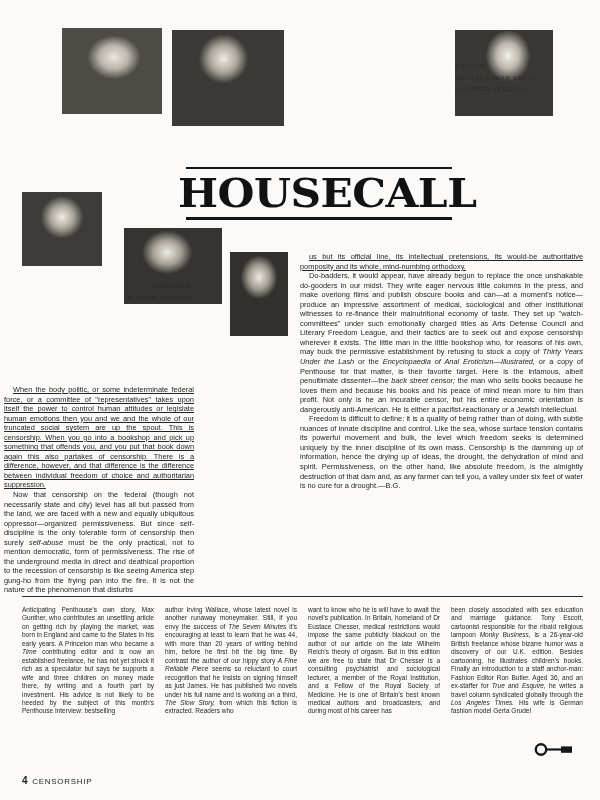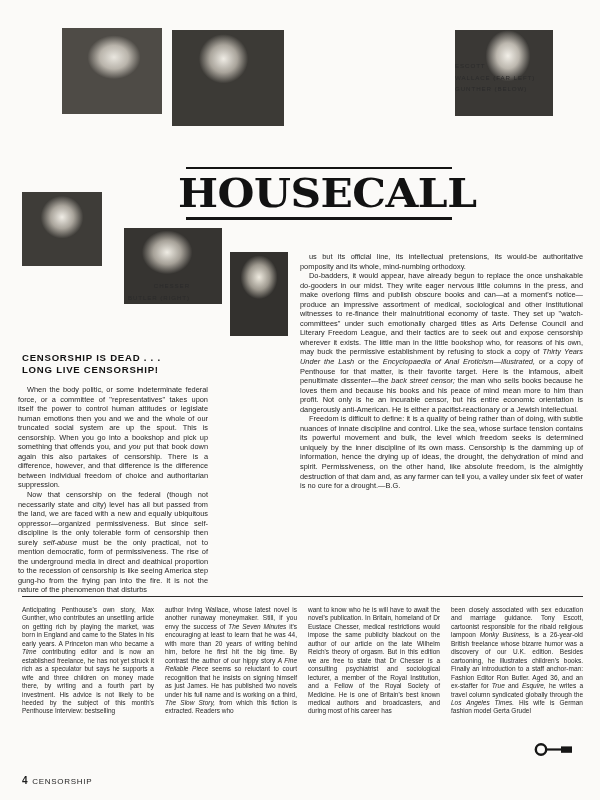--- a/index.html
+++ b/index.html
@@ -123,22 +123,22 @@
   
   .col {
     position: absolute;
     font-size: 7.4px;
     line-height: 9.55px;
     text-align: justify;
     color: #252525;
     hyphens: auto;
   }
   .col p { margin: 0; text-indent: 9px; }
-  .col p.first { text-indent: 9px; }
-  .col-left  { left: 18px;  top: 385px; width: 190px; }
+  .col p.first { text-indent: 9px; text-decoration: underline; }
+  .col-left  { left: 4px;  top: 385px; width: 190px; }
   .col-right { left: 300px; top: 252px; width: 283px; }
 
   em { font-style: italic; }
   .bold { font-weight: 400; }
 
   
   .foot-rule {
     position: absolute;
     left: 22px;
     top: 596px;
@@ -215,22 +215,20 @@
 GUNTHER (BELOW)</div>
   <div class="caption cap-left">CHESSER
 BUTLER (RIGHT)</div>
 
   <div class="title-wrap">
     <div class="rule"></div>
     <div class="masthead">HOUSECALL</div>
     <div class="rule bottom"></div>
   </div>
 
-  <div class="headline">CENSORSHIP IS DEAD . . .
-LONG LIVE CENSORSHIP!</div>
 
   <div class="col col-left">
     <p class="first">When the body politic, or some indeterminate federal force, or a committee of "representatives" takes upon itself the power to control human attitudes or legislate human emotions then you and we and the whole of our truncated social system are up the spout. This is censorship. When you go into a bookshop and pick up something that offends you, and <em>you</em> put that book down again this also partakes of censorship. There is a difference, however, and that difference is the difference between individual freedom of choice and authoritarian suppression.</p>
     <p>Now that censorship on the federal (though not necessarily state and city) level has all but passed from the land, we are faced with a new and equally ubiquitous oppressor—organized permissiveness. But since self-discipline is the only tolerable form of censorship then surely <em>self-abuse</em> must be the only practical, not to mention democratic, form of permissiveness. The rise of the underground media in direct and deathical proportion to the recession of censorship is like seeing America step gung-ho from the frying pan into the fire. It is not the nature of the phenomenon that disturbs</p>
   </div>
 
   <div class="col col-right">
     <p class="first">us but its official line, its intellectual pretensions, its would-be authoritative pomposity and its whole, mind-numbing orthodoxy.</p>
     <p>Do-badders, it would appear, have already begun to replace the once unshakable do-gooders in our midst. They write eager nervous little columns in the press, and make overlong films and publish obscure books and can—at a moment's notice—produce an impressive assortment of medical, sociological and other institutional witnesses to re-finance their malnutritional economy of taste. They set up "watch-committees" under such emotionally charged titles as Arts Defense Council and Literary Freedom League, and their tactics are to seek out and expose censorship wherever it exists. The little man in the little bookshop who, for reasons of his own, may buck the permissive establishment by refusing to stock a copy of <em>Thirty Years Under the Lash</em> or the <em>Encyclopaedia of Anal Eroticism—Illustrated,</em> or a copy of Penthouse for that matter, is their favorite target. Here is the infamous, albeit penultimate dissenter—the <em>back street censor;</em> the man who sells books because he loves them and because his books and his peace of mind mean more to him than profit. Not only is he an incurable censor, but his entire economic orientation is dangerously anti-American. He is either a pacifist-reactionary or a Jewish intellectual.</p>
     <p>Freedom is difficult to define: it is a quality of being rather than of doing, with subtle nuances of innate discipline and control. Like the sea, whose surface tension contains its powerful movement and bulk, the level which freedom seeks is determined uniquely by the inner discipline of its own mass. Censorship is the damming up of information, hence the drying up of ideas, the drought, the dehydration of mind and spirit. Permissiveness, on the other hand, like absolute freedom, is the almightly destruction of that dam and, as any farmer can tell you, a valley under six feet of water is no cure for a drought.<span class="bold">—B.G.</span></p>

